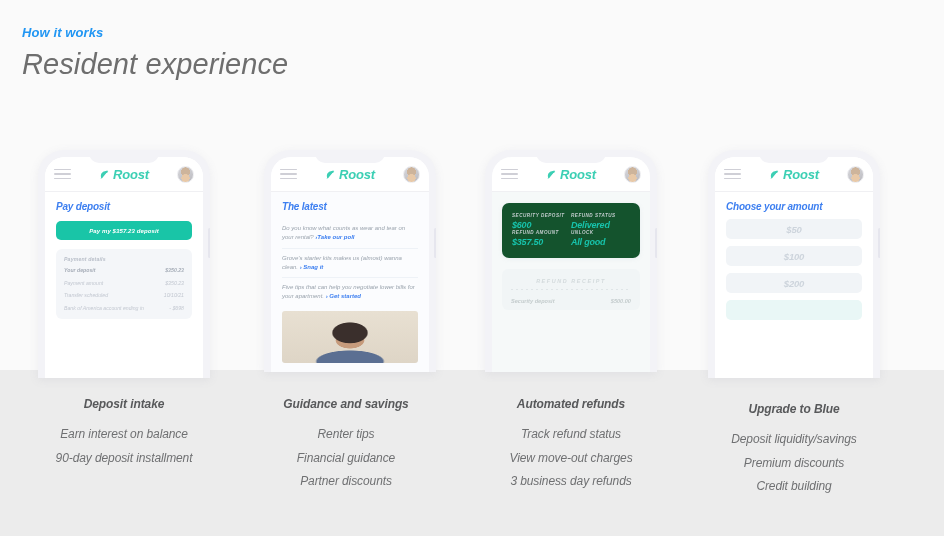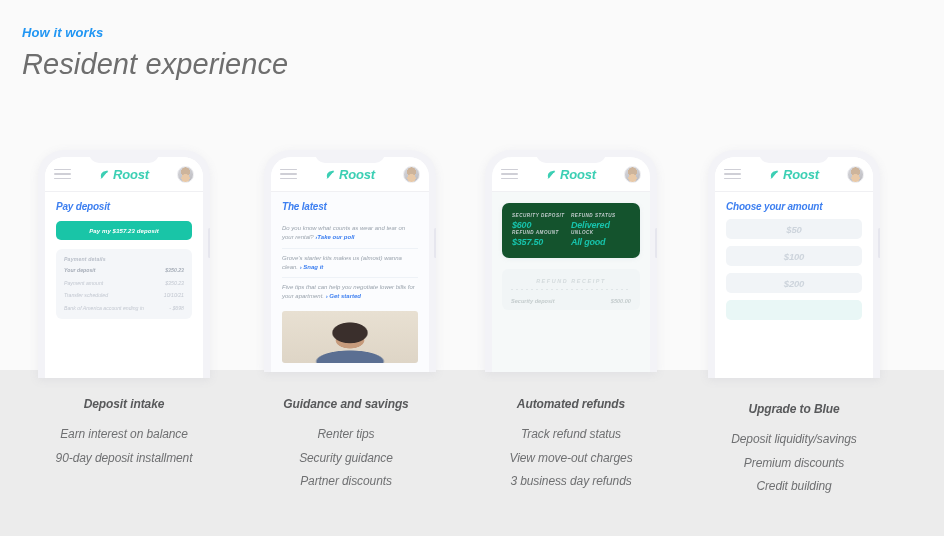--- a/index.html
+++ b/index.html
@@ -381,21 +381,21 @@
 
   <div class="caps">
     <div class="cap cap-0">
       <h4>Deposit intake</h4>
       <p>Earn interest on balance</p>
       <p>90-day deposit installment</p>
     </div>
     <div class="cap cap-1">
       <h4>Guidance and savings</h4>
       <p>Renter tips</p>
-      <p>Security guidance</p>
+      <p>Financial guidance</p>
       <p>Partner discounts</p>
     </div>
     <div class="cap cap-2">
       <h4>Automated refunds</h4>
       <p>Track refund status</p>
       <p>View move-out charges</p>
       <p>3 business day refunds</p>
     </div>
     <div class="cap cap-3">
       <h4>Upgrade to Blue</h4>

